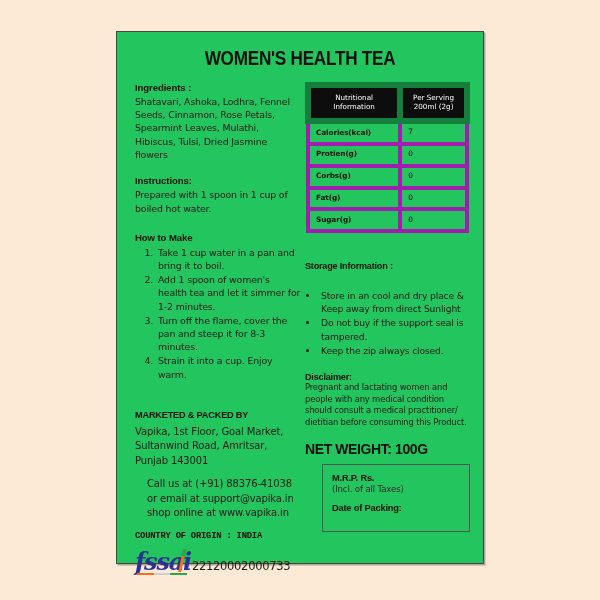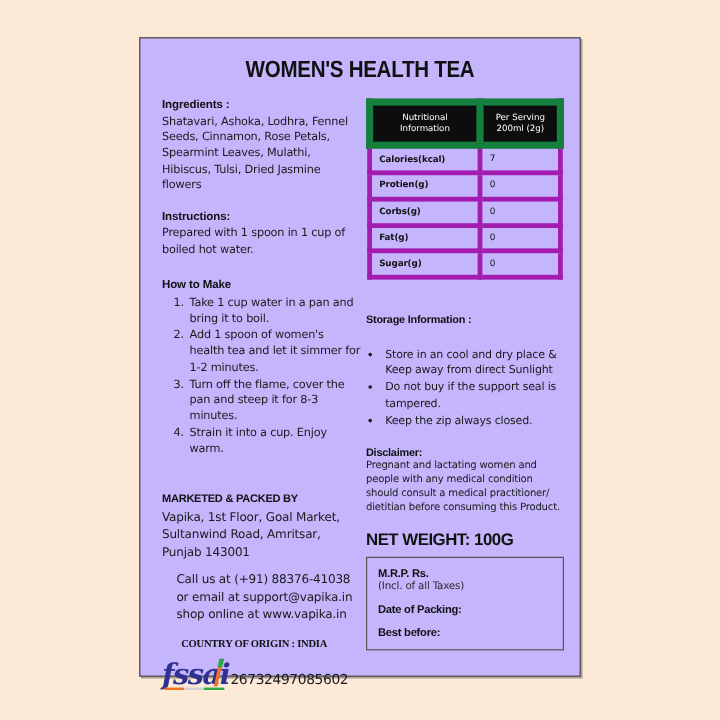--- a/index.html
+++ b/index.html
@@ -12,21 +12,21 @@
     background: #fcead7;
     font-family: "DejaVu Sans", sans-serif;
     overflow: hidden;
   }
   #label-card {
     position: absolute;
     left: 116px;
     top: 31px;
     width: 368px;
     height: 533px;
-    background: #c4b5fd;
+    background: #22c55e;
     border: 1px solid #4a4540;
     box-sizing: border-box;
     box-shadow: 1.5px 1.5px 0 rgba(90,80,70,0.45);
   }
   #card-inner {
     position: relative;
     width: 100%;
     height: 100%;
     padding: 11px 13px 0 13px;
     box-sizing: border-box;
@@ -164,20 +164,21 @@
     font-weight: bold;
     font-size: 14px;
     color: #111;
     letter-spacing: -0.4px;
     margin: 0;
   }
   .mrp-box {
     border: 1px solid #555;
     padding: 8px 9px 9px 9px;
     margin-top: 7px;
+    margin-left: 17px;
   }
   .mrp-line-b {
     font-family: "Liberation Sans", sans-serif;
     font-weight: bold;
     font-size: 9.3px;
     color: #111;
     letter-spacing: -0.2px;
     margin: 0;
   }
   .mrp-line-s {
@@ -205,26 +206,26 @@
   }
   .mk-addr, .mk-contact {
     font-size: 10px;
     line-height: 1.44;
     color: #1a1a1a;
     letter-spacing: -0.15px;
     margin: 0;
   }
   .mk-contact { margin-top: 9px; }
   .origin {
-    font-family: Liberation Serif, serif;
+    font-family: Liberation Mono, monospace;
     font-weight: bold;
     font-size: 8.8px;
     letter-spacing: -0.2px;
     color: #111;
-    margin: 11px 0 0 16px;
+    margin: 11px 0 0 0;
   }
   .fssai-row {
     display: flex;
     align-items: flex-end;
     margin-top: 7px;
   }
   .fssai-logo {
     position: relative;
     width: 58px;
     height: 30px;
@@ -380,21 +381,20 @@
         <div class="gap-sm"></div>
 
         <p class="net-weight">NET WEIGHT: 100G</p>
 
         <div class="mrp-box">
           <p class="mrp-line-b">M.R.P. Rs.</p>
           <p class="mrp-line-s">(Incl. of all Taxes)</p>
           <div class="mrp-sp"></div>
           <p class="mrp-line-b">Date of Packing:</p>
           <div class="mrp-sp"></div>
-          <p class="mrp-line-b">Best before:</p>
         </div>
 
       </div>
     </div>
 
     <div class="marketed-block">
       <p class="mk-head">MARKETED &amp; PACKED BY</p>
       <p class="mk-addr" style="white-space:pre-line;">Vapika, 1st Floor, Goal Market,
 Sultanwind Road, Amritsar,
 Punjab 143001</p>
@@ -403,18 +403,18 @@
 shop online at www.vapika.in</p>
       <p class="origin">COUNTRY OF ORIGIN : INDIA</p>
 
       <div class="fssai-row">
         <div class="fssai-logo">
           <span class="fssai-word">fssai</span>
           <span class="fssai-i-stem"></span>
           <span class="fssai-i-dot"></span>
           <span class="fssai-underline"></span>
         </div>
-        <span class="fssai-num">26732497085602</span>
+        <span class="fssai-num">22120002000733</span>
       </div>
     </div>
 
   </div>
 </div>
 
 </body></html>

